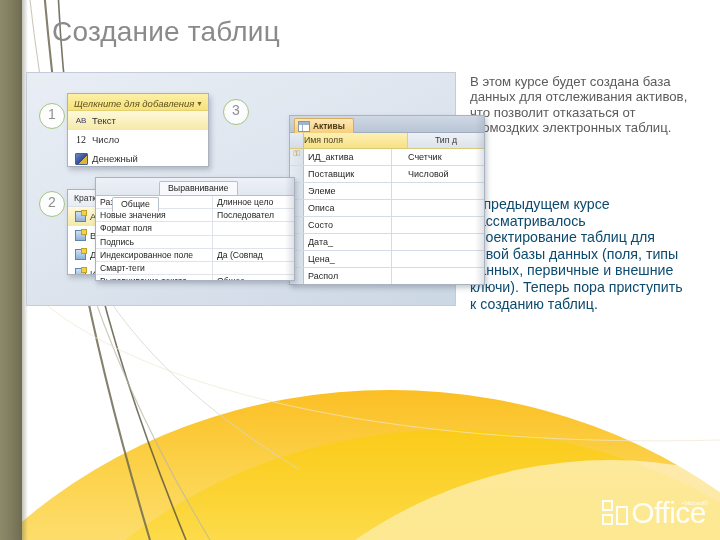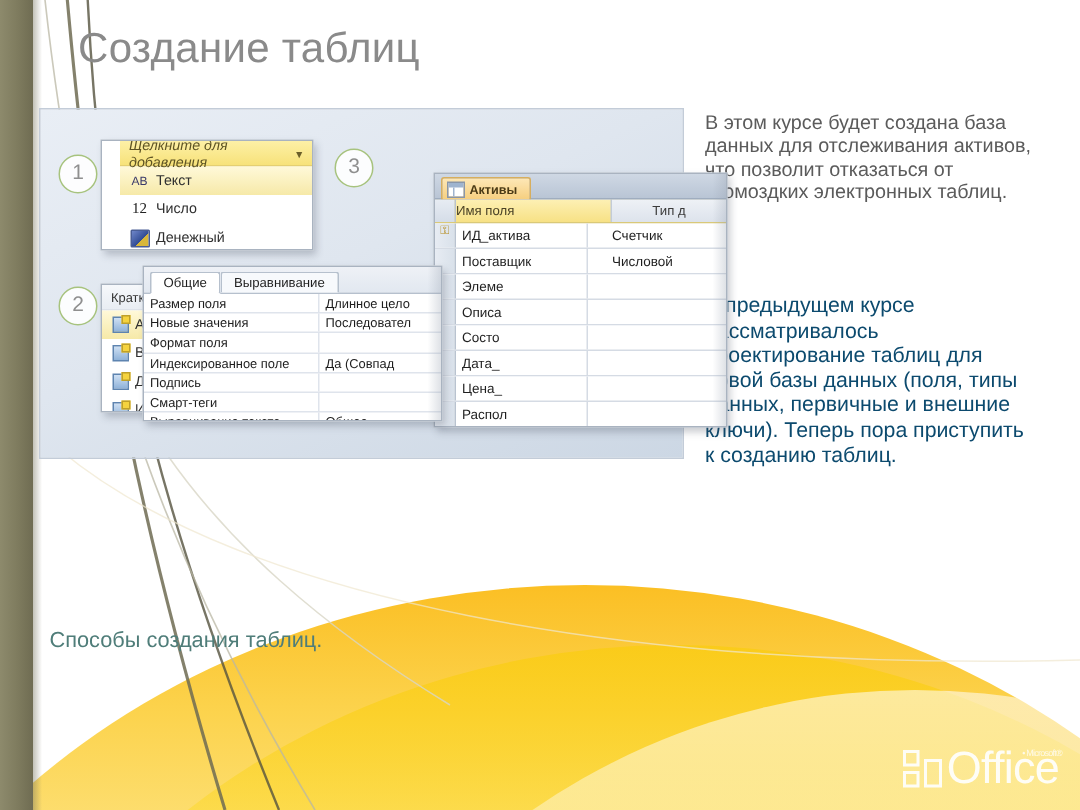--- a/index.html
+++ b/index.html
@@ -111,21 +111,21 @@
     border: 1.6px solid #a7c37e;
     background: rgba(255,255,255,.9);
     color: #8f8f8f;
     font-size: 14px;
     line-height: 21px;
     text-align: center;
     z-index: 30;
   }
 
   
-  .dd1 { left: 40px; top: 20px; width: 142px; height: 74px; padding-left: 12px; }
+  .dd1 { left: 40px; top: 20px; width: 142px; height: 74px; }
   .dd1-head {
     height: 17px;
     background: linear-gradient(to bottom, #fdf0a6, #f7e27a);
     border-bottom: 1px solid #e4cf72;
     font-style: italic;
     font-size: 9.5px;
     color: #5d5324;
     padding: 2px 4px 0 6px;
     box-sizing: border-box;
     display: flex; align-items: center; justify-content: space-between;
@@ -242,21 +242,21 @@
     border-bottom: 1px solid #b6c0cd;
     padding-left: 4px;
   }
   .ptab {
     font-size: 8.8px; color: #1f1f1f;
     padding: 1px 8px 2px 8px;
     border: 1px solid #b6c0cd; border-bottom: none;
     background: #f7f9fc;
     border-radius: 2px 2px 0 0;
   }
-  .ptab.active { background: #ffffff; border-bottom: 1px solid #fff; position: relative; top: 1px; }
+  .ptab.active { background: #ffffff; border-bottom: 1px solid #fff; position: relative; top: 17px; margin-left: 12px; }
   .prop-row {
     display: flex; height: 12.2px;
     border-bottom: 1px solid #dfe4ec;
     font-size: 8.6px; color: #1d1d1d;
   }
   .prop-k { width: 112px; padding-left: 4px; line-height: 12.2px; }
   .prop-v { flex: 1; padding-left: 4px; line-height: 12.2px; border-left: 1px solid #dfe4ec; }
 
   
   .curl {
@@ -305,21 +305,20 @@
     <path d="M30 0 C 50 180, 90 340, 210 540" stroke="#b9b7a4" stroke-width="1.1" fill="none" opacity=".75"></path>
     <path d="M36 120 C 64 250, 120 360, 300 470" stroke="#d8d6c6" stroke-width="1" fill="none" opacity=".8"></path>
     <path d="M40 300 C 160 400, 420 448, 720 440" stroke="#efe7cf" stroke-width="1" fill="none" opacity=".7"></path>
   </svg>
 
   <div class="bg-left-bar"></div>
   <div class="bg-left-bar-shadow"></div>
 
   <div class="title">Создание таблиц</div>
 
-  <div class="caption">Способы создания таблиц.</div>
 
   <div class="para para-1">В этом курсе будет создана база данных для отслеживания активов, что позволит отказаться от громоздких электронных таблиц.</div>
   <div class="para para-2">В предыдущем курсе рассматривалось проектирование таблиц для новой базы данных (поля, типы данных, первичные и внешние ключи). Теперь пора приступить к созданию таблиц.</div>
 
   <div class="shot">
 
     <div class="badge" style="left:12px; top:30px;">1</div>
     <div class="badge" style="left:12px; top:118px;">2</div>
     <div class="badge" style="left:196px; top:26px;">3</div>
 
@@ -438,26 +437,26 @@
       </div>
       <div class="prop-row">
         <div class="prop-k">Новые значения</div>
         <div class="prop-v">Последовател</div>
       </div>
       <div class="prop-row">
         <div class="prop-k">Формат поля</div>
         <div class="prop-v"></div>
       </div>
       <div class="prop-row">
+        <div class="prop-k">Подпись</div>
+        <div class="prop-v"></div>
+      </div>
+      <div class="prop-row">
         <div class="prop-k">Индексированное поле</div>
         <div class="prop-v">Да (Совпад</div>
-      </div>
-      <div class="prop-row">
-        <div class="prop-k">Подпись</div>
-        <div class="prop-v"></div>
       </div>
       <div class="prop-row">
         <div class="prop-k">Смарт-теги</div>
         <div class="prop-v"></div>
       </div>
       <div class="prop-row">
         <div class="prop-k">Выравнивание текста</div>
         <div class="prop-v">Общее</div>
       </div>
       <div class="curl"></div>

